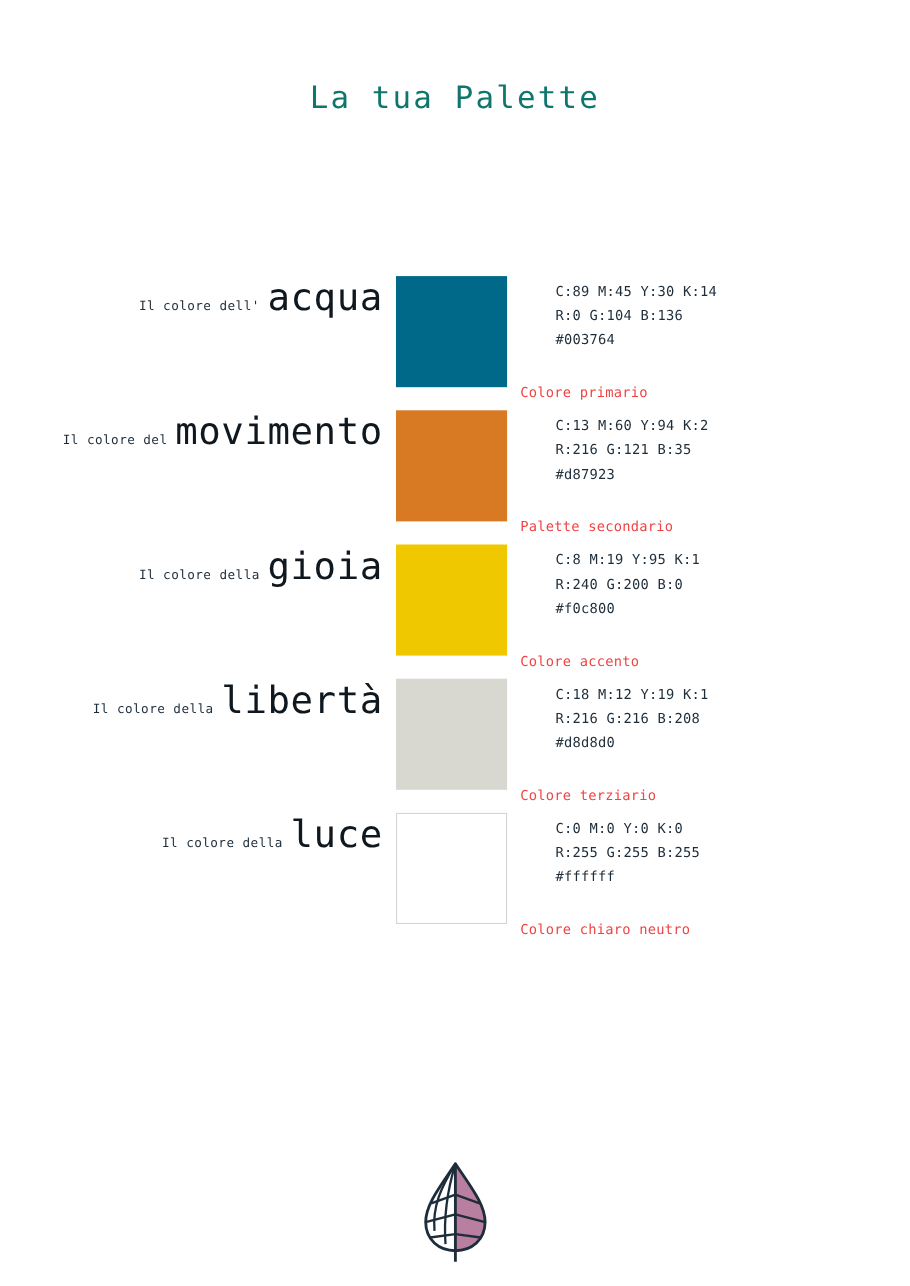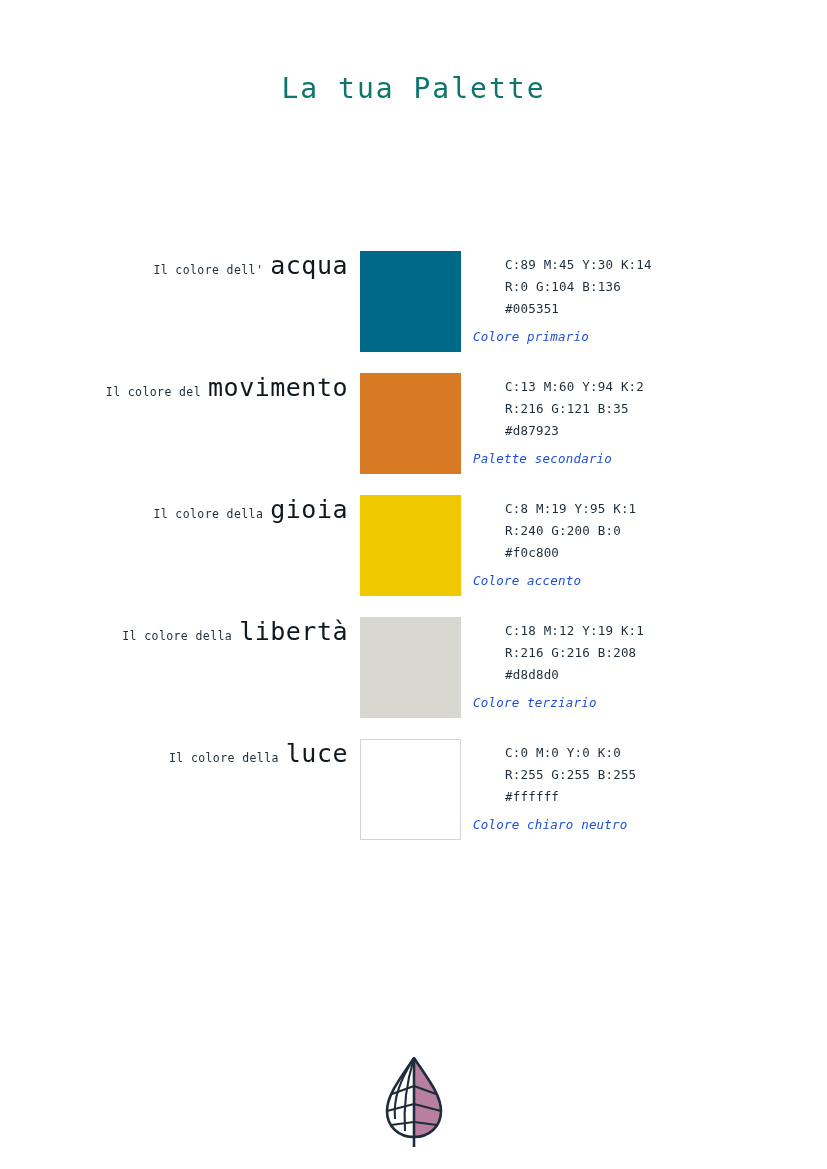--- a/index.html
+++ b/index.html
@@ -65,21 +65,21 @@
   }
   .label-prefix {
     font-family: "DejaVu Sans Mono", "Liberation Mono", monospace;
     font-size: 11.5px;
     color: #1e2d3a;
     letter-spacing: 0.4px;
     padding-bottom: 5px;
   }
   .label-name {
     font-family: "DejaVu Sans Mono", "Liberation Mono", monospace;
-    font-size: 25px;
+    font-size: 34px;
     color: #10181f;
     letter-spacing: 0.5px;
     padding-left: 7px;
   }
 
   
   .swatch {
     position: absolute;
     left: 360px;
     top: 0;
@@ -104,25 +104,24 @@
     line-height: 22px;
     color: #1e2d3a;
     letter-spacing: 0.2px;
     white-space: nowrap;
     margin-left: 32px;
   }
   .spec-role {
     font-family: "DejaVu Sans Mono", "Liberation Mono", monospace;
     font-size: 12.5px;
     line-height: 22px;
-    color: #1d4ed8;
+    color: #ef4444;
     letter-spacing: 0.2px;
-    margin-top: 6px;
-    white-space: nowrap;
-    font-style: italic;
+    margin-top: 26px;
+    white-space: nowrap;
   }
 
   
   .logo {
     position: absolute;
     left: 0;
     top: 1053px;
     width: 827px;
     display: flex;
     justify-content: center;
@@ -138,21 +137,21 @@
   <div class="palette">
       <div class="row">
         <div class="row-label">
           <span class="label-prefix">Il colore dell'</span>
           <span class="label-name">acqua</span>
         </div>
         <div class="swatch" style="background: rgb(0, 104, 136);"></div>
         <div class="specs">
           <div class="spec-line">C:89 M:45 Y:30 K:14</div>
           <div class="spec-line">R:0 G:104 B:136</div>
-          <div class="spec-line">#005351</div>
+          <div class="spec-line">#003764</div>
           <div class="spec-role">Colore primario</div>
         </div>
       </div>
       <div class="row">
         <div class="row-label">
           <span class="label-prefix">Il colore del</span>
           <span class="label-name">movimento</span>
         </div>
         <div class="swatch" style="background: rgb(216, 121, 35);"></div>
         <div class="specs">

